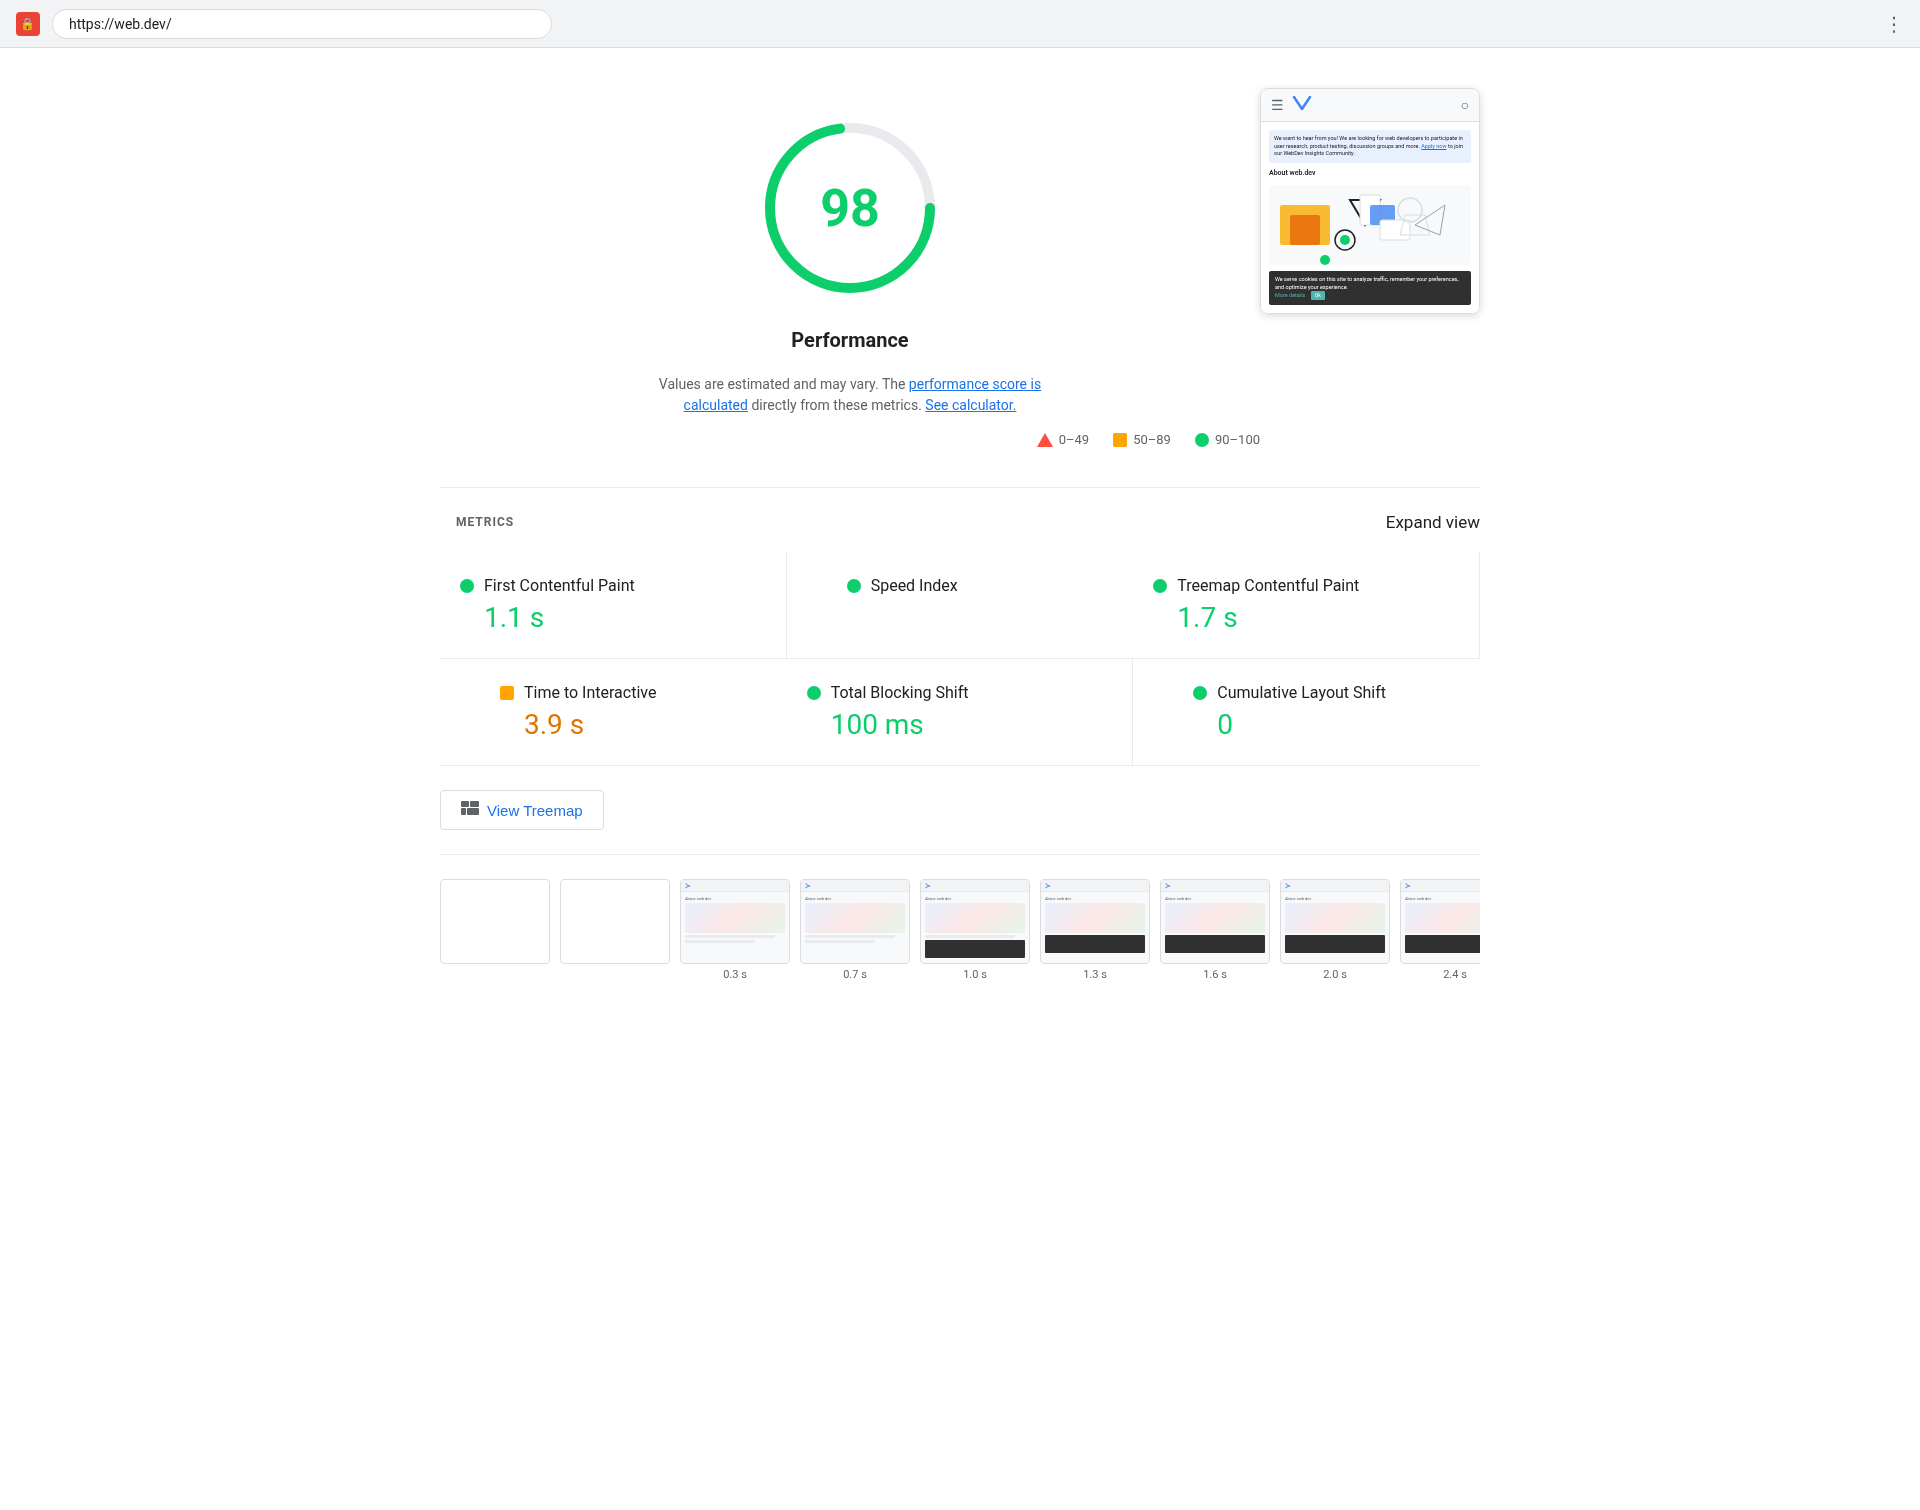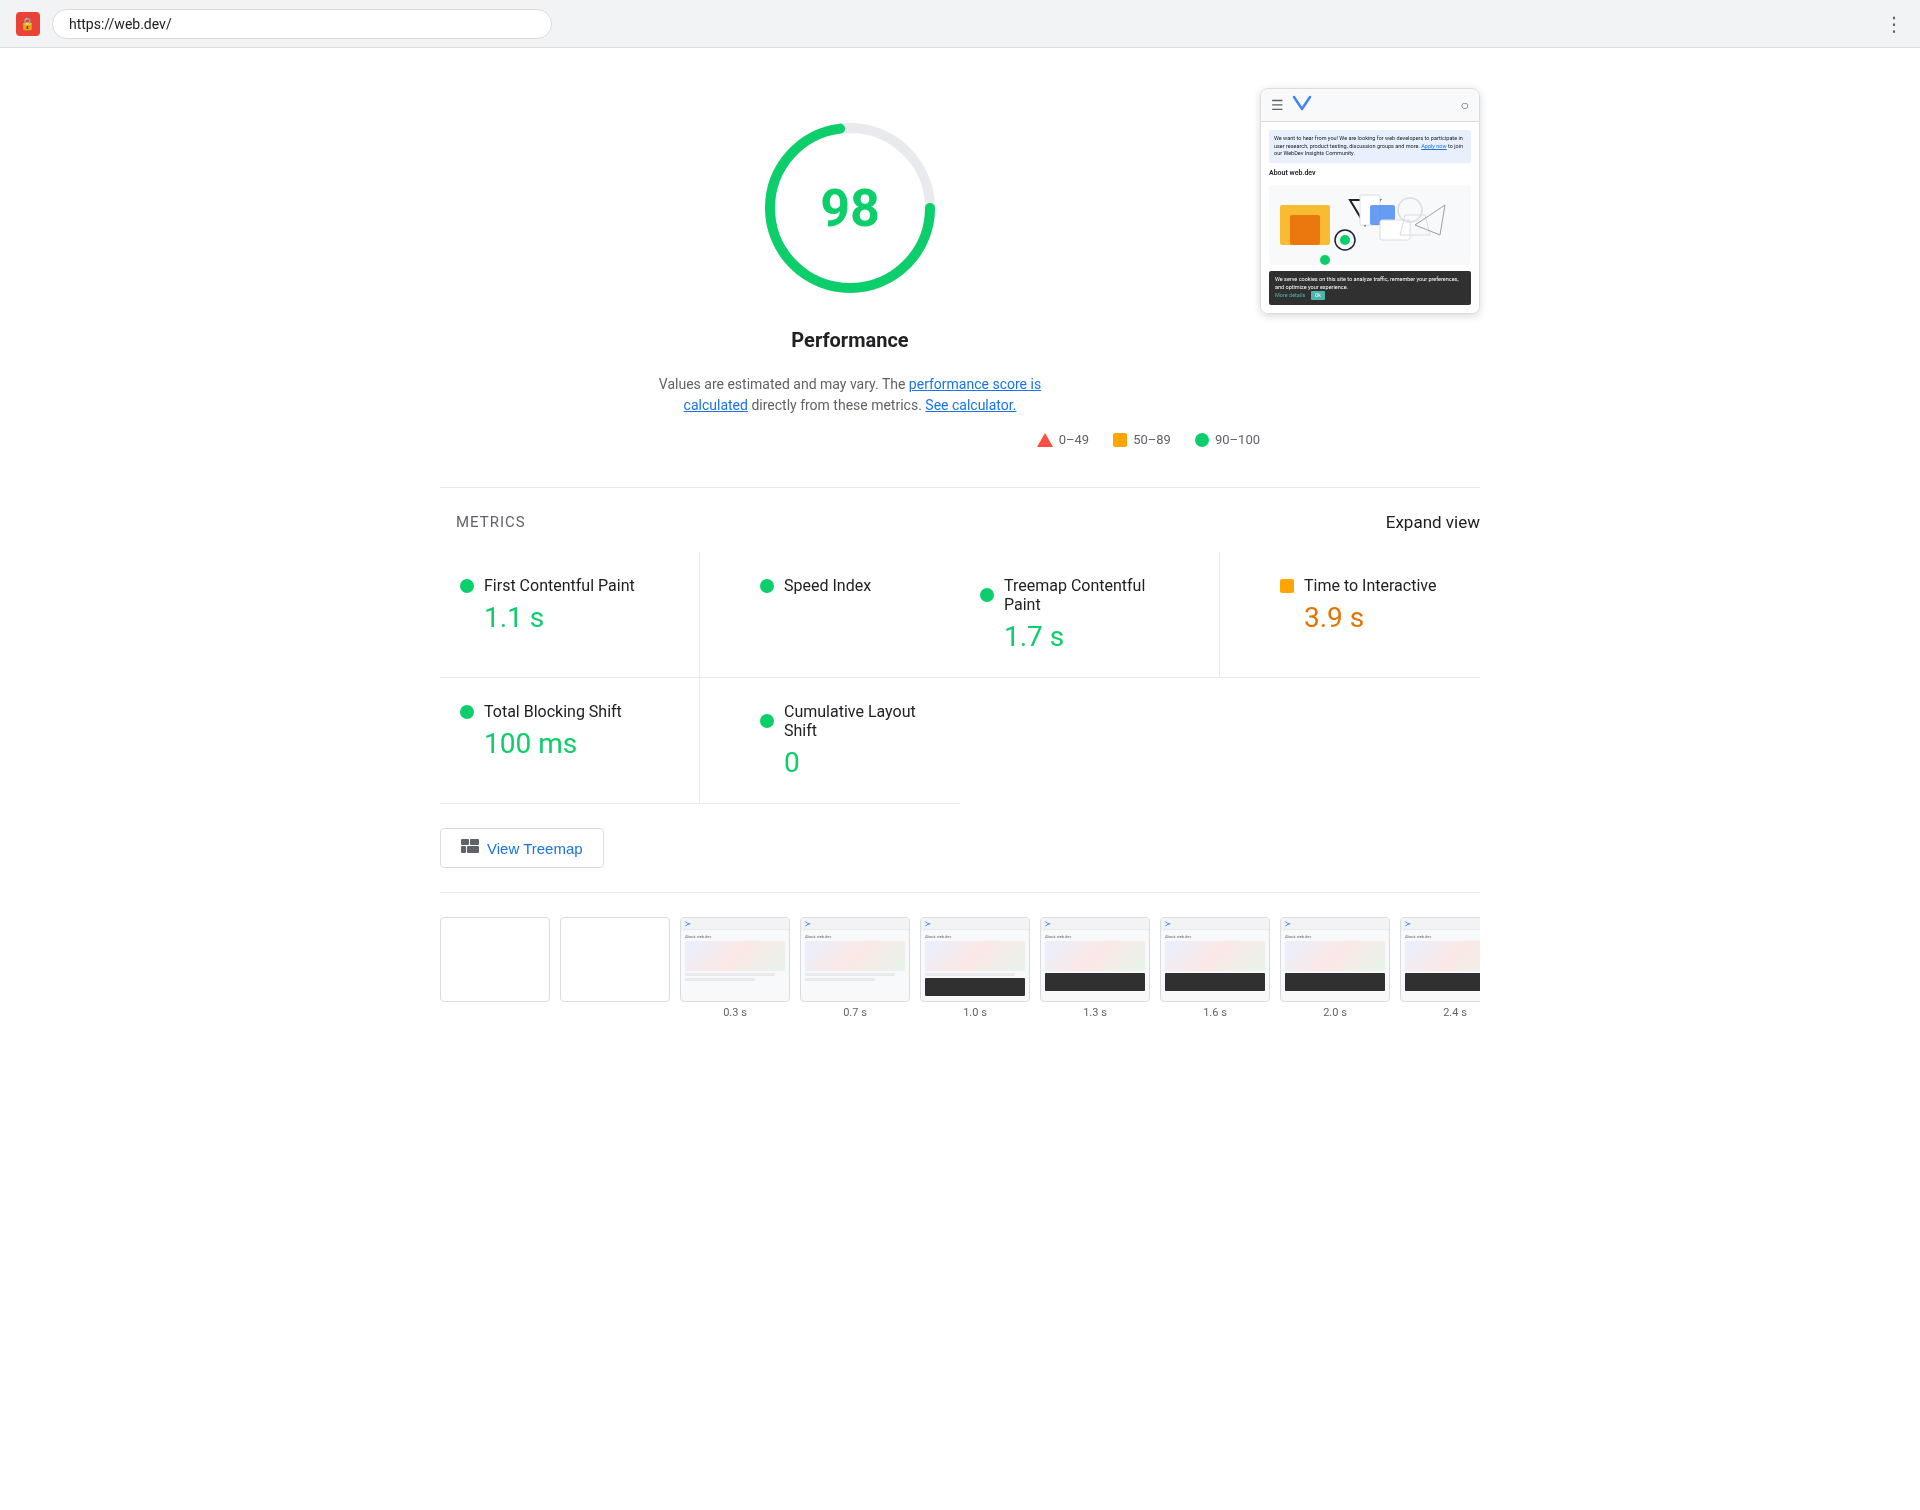--- a/index.html
+++ b/index.html
@@ -235,37 +235,37 @@
     }
 
     
     .metrics-header {
       display: flex;
       align-items: center;
       justify-content: space-between;
       margin-bottom: 20px;
     }
     .metrics-label {
-      font-size: 15px;
-      font-weight: 400;
+      font-size: 12px;
+      font-weight: 700;
       color: #5f6368;
       letter-spacing: 1px;
       text-transform: uppercase;
       padding-left: 16px;
     }
     .expand-view {
       font-size: 17px;
       color: #202124;
       cursor: pointer;
     }
 
     
     .metrics-grid {
       display: grid;
-      grid-template-columns: 1fr 1fr 1fr 1fr;
+      grid-template-columns: 1fr 1fr 1fr;
       gap: 0;
     }
     .metric-card {
       padding: 24px 20px;
       border-bottom: 1px solid #e8eaed;
     }
     .metric-card:nth-child(odd) {
       border-right: 1px solid #e8eaed;
       padding-right: 60px;
     }

